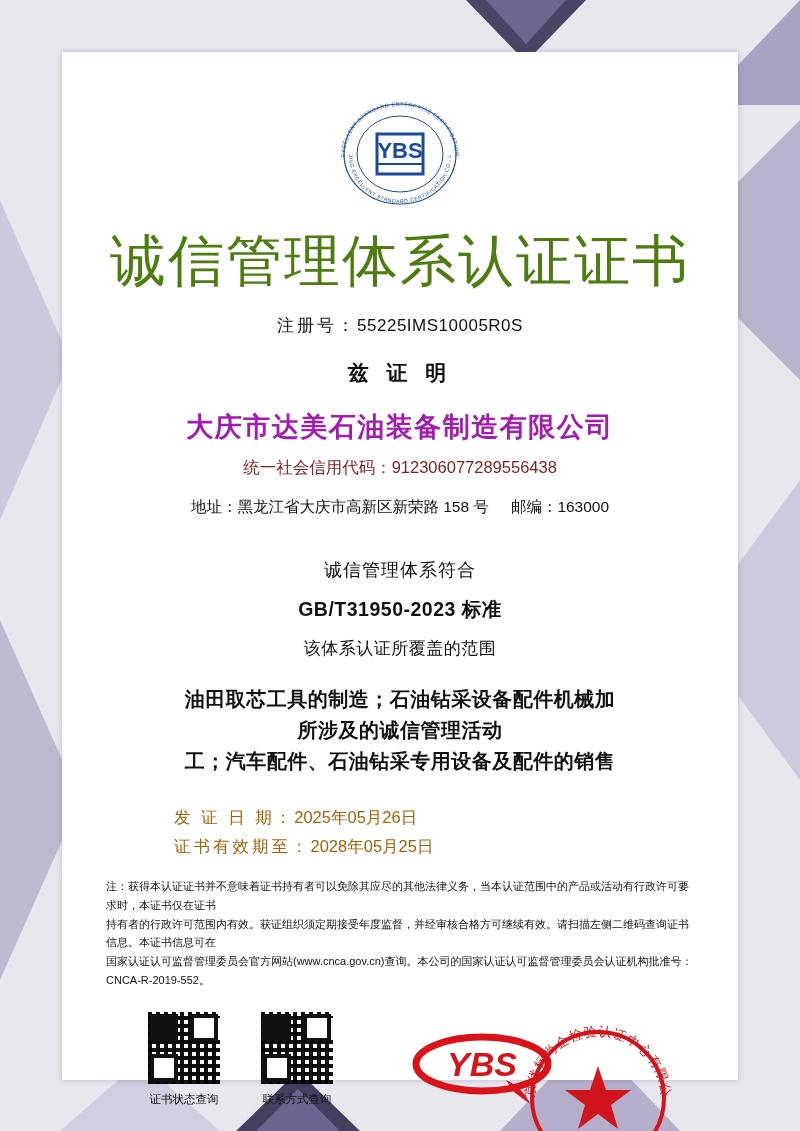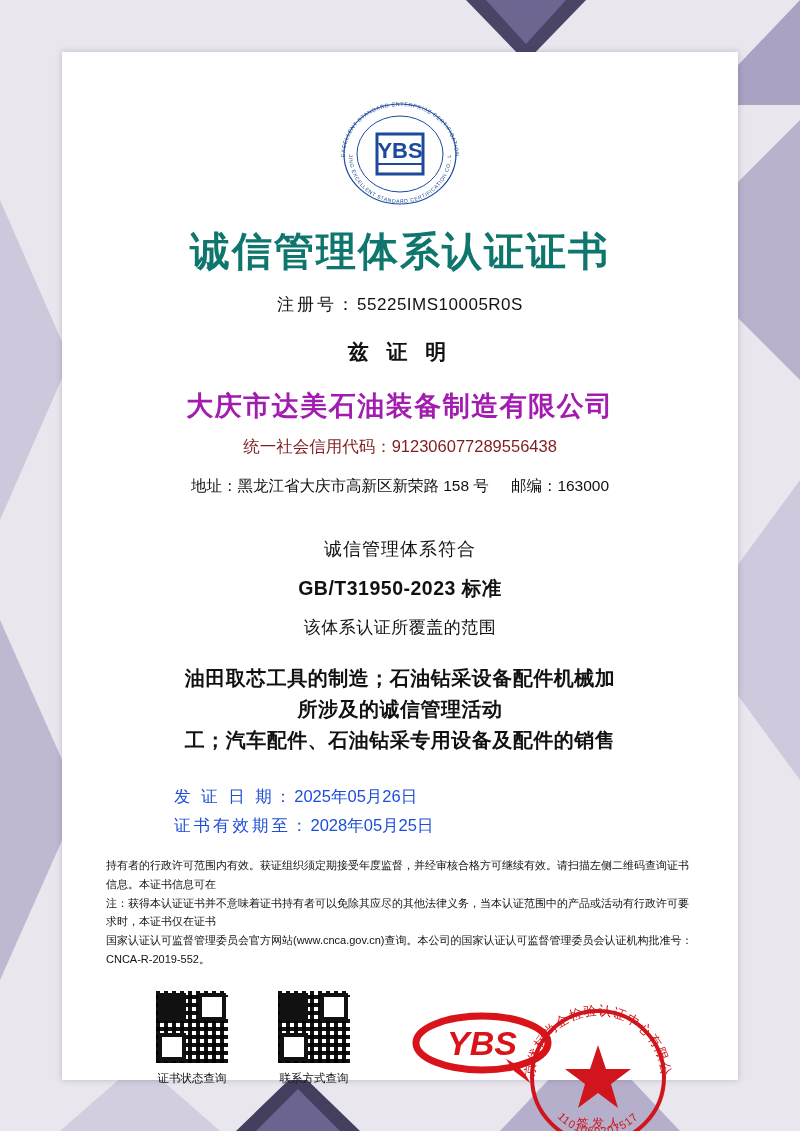--- a/index.html
+++ b/index.html
@@ -117,24 +117,24 @@
   .emblem-wrap {
     margin-top: 28px;
     display: flex;
     justify-content: center;
   }
 
   
   .cert-title {
     margin-top: 16px;
     font-family: "DejaVu Sans", sans-serif;
-    font-weight: bold;
-    font-size: 40px;
+    font-weight: normal;
+    font-size: 56px;
     letter-spacing: 2px;
-    color: #0f766e;
+    color: #4d7c0f;
   }
   .reg-row {
     margin-top: 14px;
     font-size: 17px;
     color: #111;
     letter-spacing: .5px;
   }
   .reg-label { letter-spacing: 3px; }
   .attest {
     margin-top: 22px;
@@ -189,21 +189,21 @@
     line-height: 1.55;
     color: #111;
     letter-spacing: .5px;
     padding: 0 28px;
   }
   .dates {
     margin-top: 26px;
     text-align: left;
     padding-left: 72px;
     font-size: 16.5px;
-    color: #1d4ed8;
+    color: #a16207;
     line-height: 1.75;
   }
   .dates .lbl { letter-spacing: 3px; }
   .notes {
     margin-top: 16px;
     text-align: left;
     font-size: 11px;
     line-height: 1.72;
     color: #111;
     padding: 0 4px;
@@ -213,22 +213,22 @@
   .marks {
     margin-top: 22px;
     position: relative;
     height: 140px;
   }
   .qr-block {
     position: absolute;
     top: 0;
     text-align: center;
   }
-  .qr-1 { left: 54px; font-family: Liberation Mono, monospace; }
-  .qr-2 { left: 176px; }
+  .qr-1 { left: 46px; font-family: Liberation Mono, monospace; }
+  .qr-2 { left: 159px; }
   .qr-img {
     width: 72px;
     height: 72px;
     background:
       repeating-linear-gradient(90deg,#111 0 4px,#fff 4px 8px),
       repeating-linear-gradient(0deg,#111 0 4px,#fff 4px 8px);
     background-blend-mode: multiply;
     position: relative;
   }
   .qr-img::before, .qr-img::after {
@@ -348,22 +348,22 @@
       <div class="dates">
         <div>
           <span class="lbl">发 证 日 期：</span><span>2025年05月26日</span>
         </div>
         <div>
           <span class="lbl">证书有效期至：</span><span>2028年05月25日</span>
         </div>
       </div>
 
       <div class="notes">
+        <div>注：获得本认证证书并不意味着证书持有者可以免除其应尽的其他法律义务，当本认证范围中的产品或活动有行政许可要求时，本证书仅在证书</div>
         <div>持有者的行政许可范围内有效。获证组织须定期接受年度监督，并经审核合格方可继续有效。请扫描左侧二维码查询证书信息。本证书信息可在</div>
-        <div>注：获得本认证证书并不意味着证书持有者可以免除其应尽的其他法律义务，当本认证范围中的产品或活动有行政许可要求时，本证书仅在证书</div>
         <div>国家认证认可监督管理委员会官方网站(www.cnca.gov.cn)查询。本公司的国家认证认可监督管理委员会认证机构批准号：CNCA-R-2019-552。</div>
       </div>
 
       <div class="marks">
 
         <div class="qr-block qr-1">
           <div class="qr-img">
               <span class="qr-corner-tr"></span>
             </div>
           <div class="qr-caption">证书状态查询</div>

